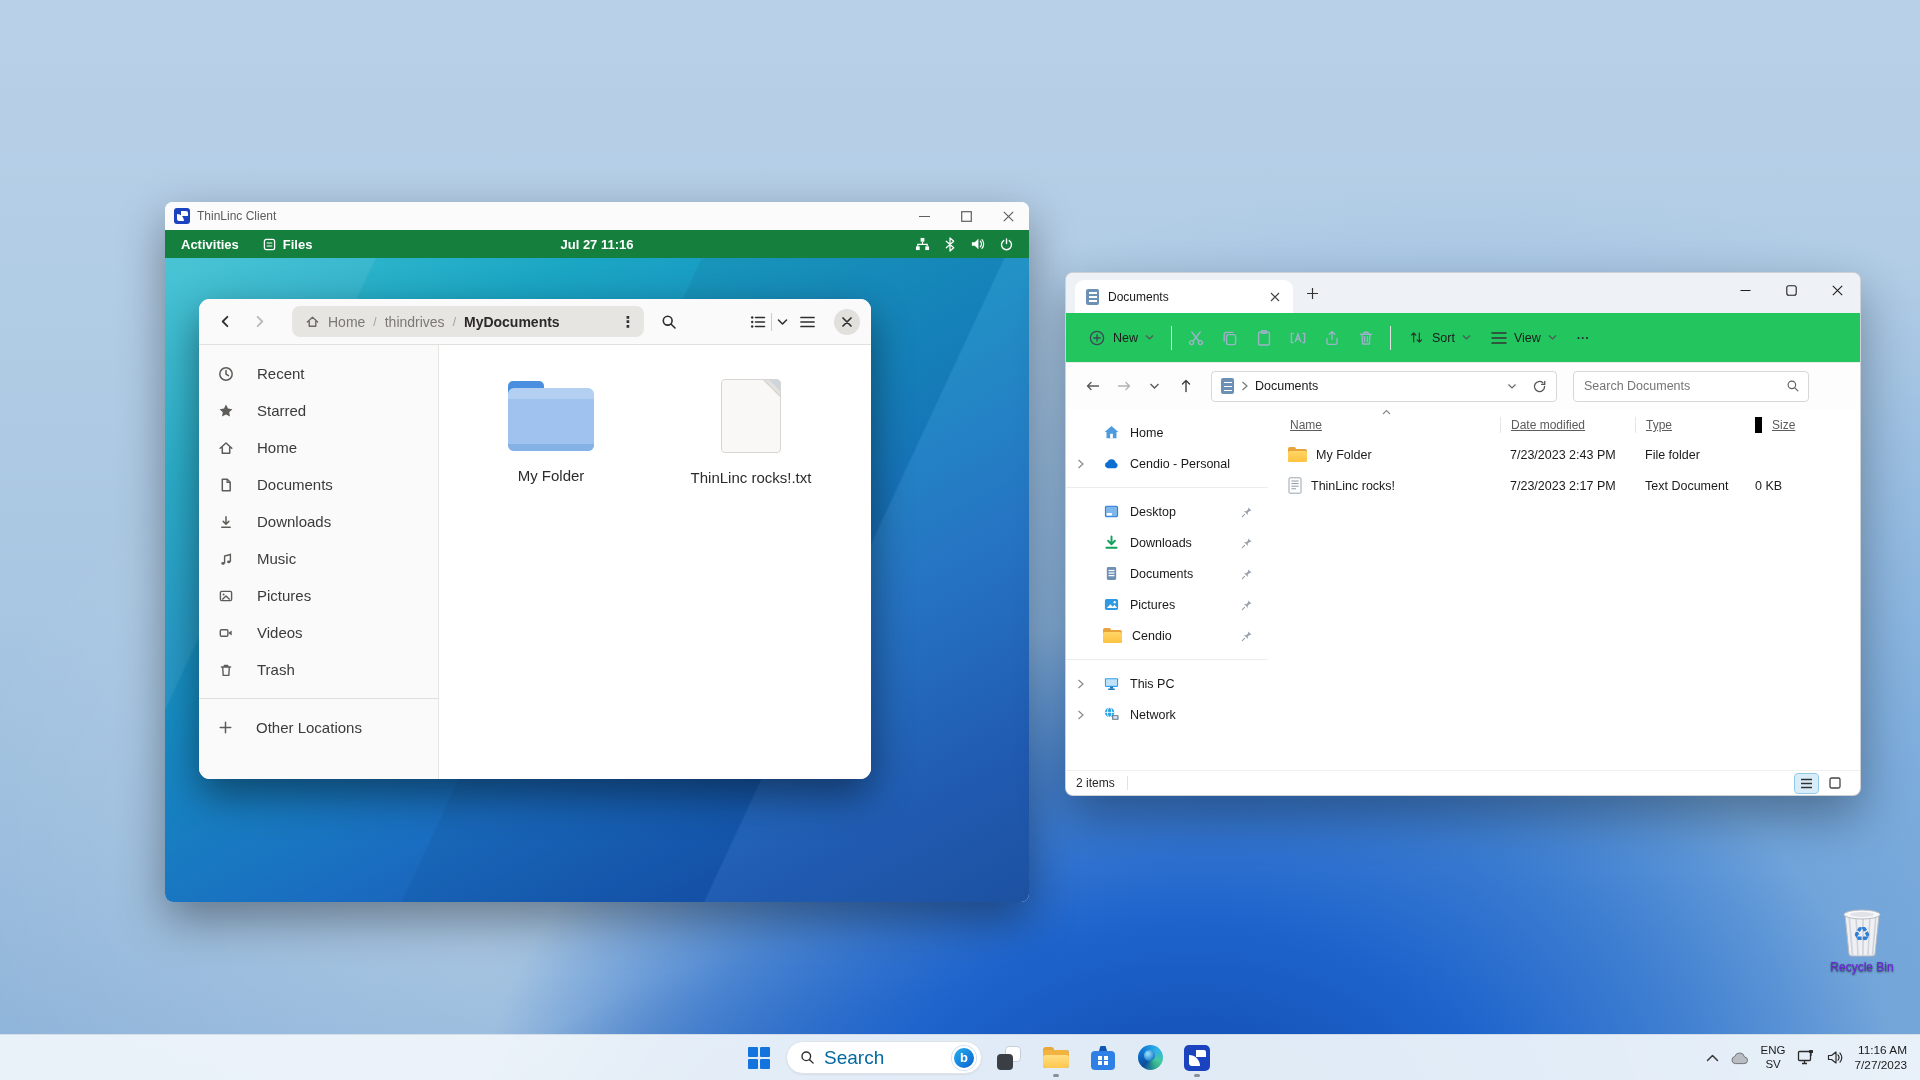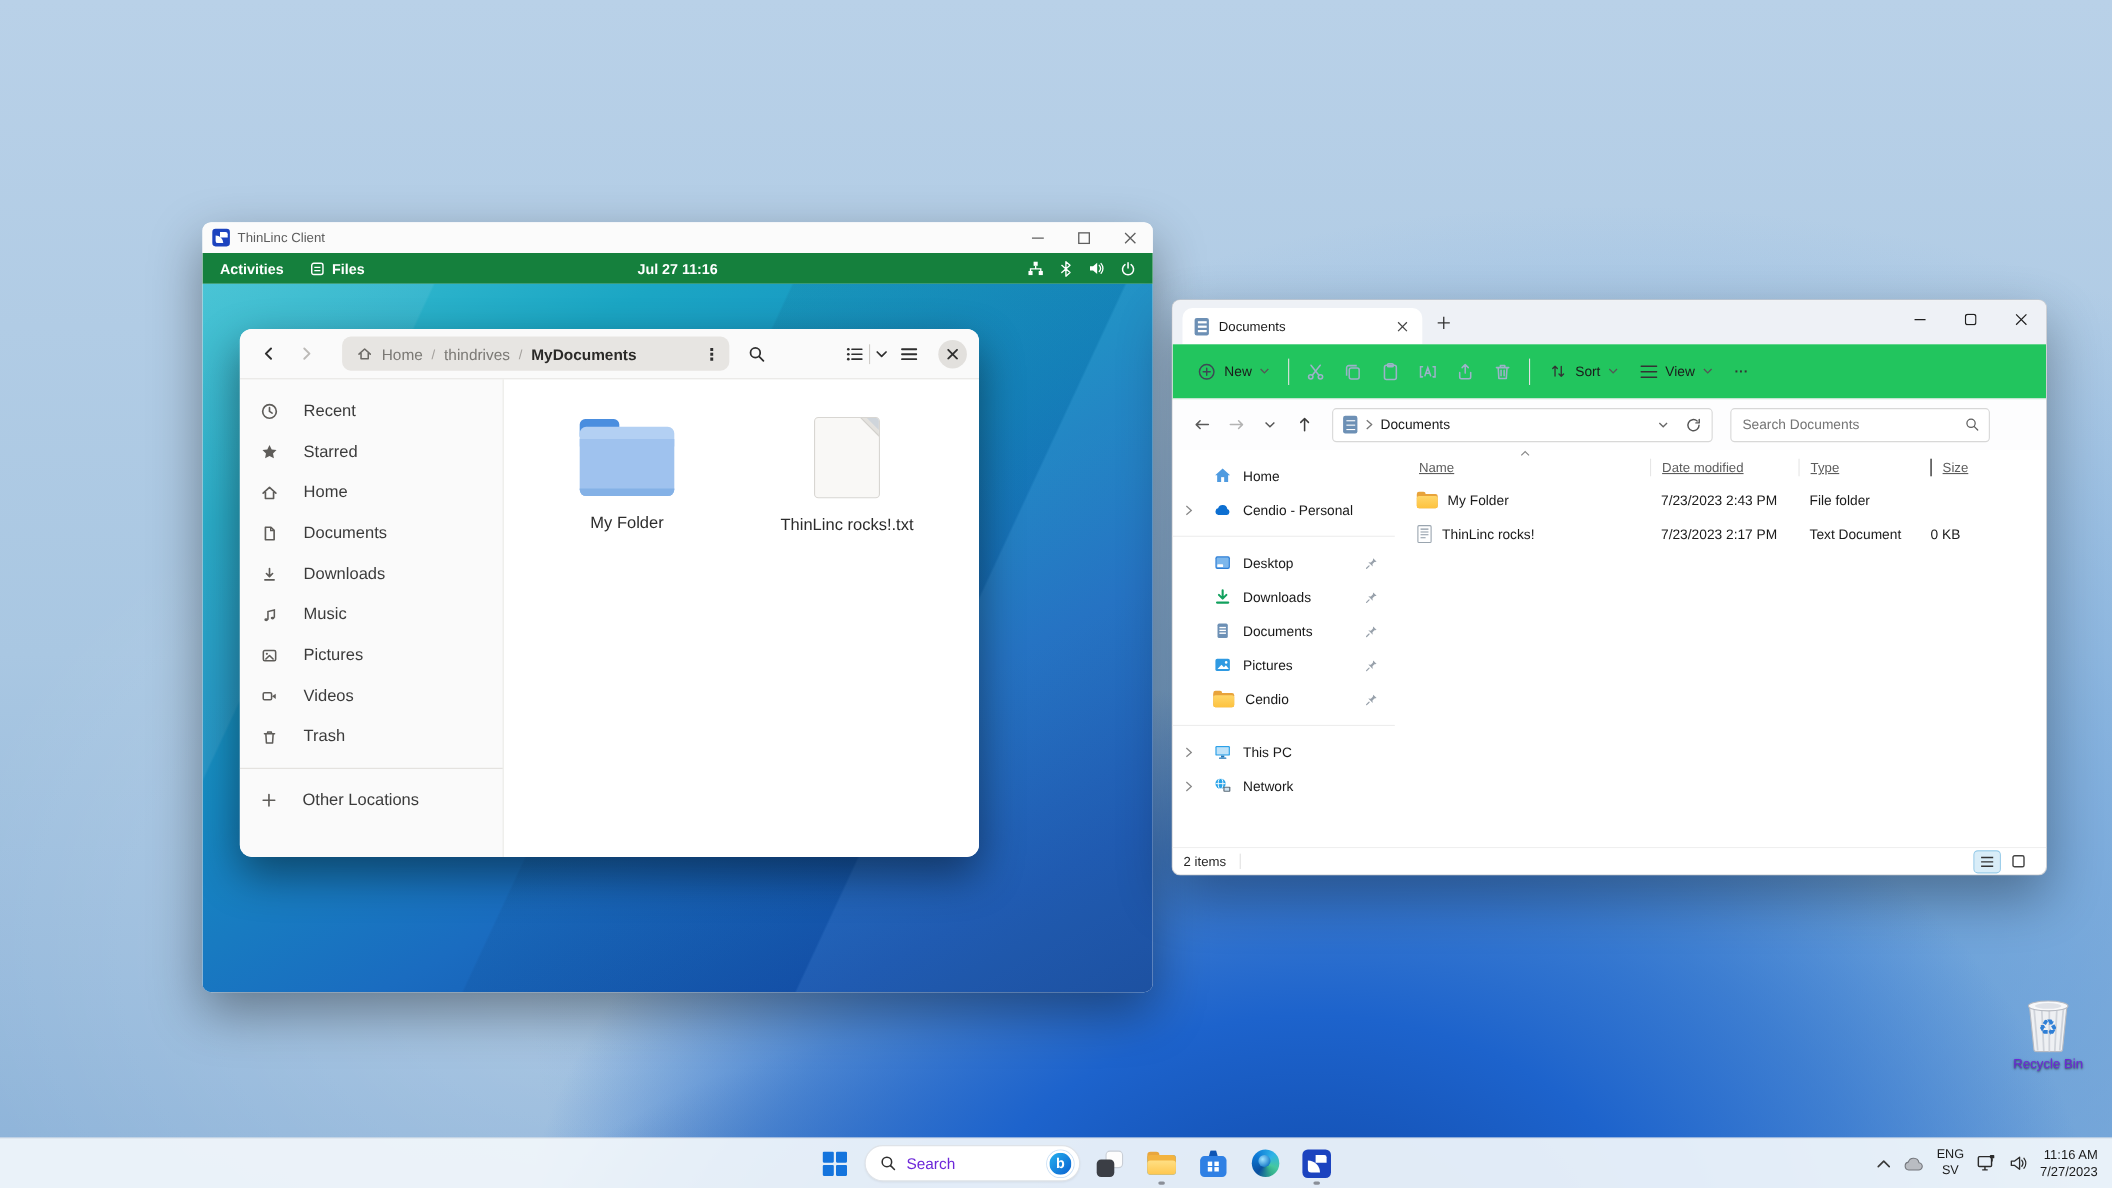--- a/index.html
+++ b/index.html
@@ -17,21 +17,21 @@
   }
   svg{display:block}
   .ic{display:inline-flex;align-items:center;justify-content:center}
 
   
   .recycle{position:absolute;left:1820px;top:905px;width:84px;text-align:center;}
   .recycle .binicon{margin:0 auto;width:46px;height:52px;position:relative;}
   .recycle .label{margin-top:3px;font-size:12px;color:#6d28d9;text-shadow:0 1px 2px rgba(0,0,0,.8);}
 
   
-  .tlwin{position:absolute;left:184px;top:202px;width:864px;height:700px;border-radius:8px;
+  .tlwin{position:absolute;left:165px;top:202px;width:864px;height:700px;border-radius:8px;
     overflow:hidden;box-shadow:0 18px 46px rgba(0,0,0,.38);background:#fff;}
   .tl-titlebar{height:28px;background:#fbfbfb;display:flex;align-items:center;padding:0 0 0 9px;gap:7px;}
   .tl-logo{width:16px;height:16px;border-radius:3px;background:#1c43bf;position:relative;overflow:hidden;}
   .tl-logo:before{content:"";position:absolute;left:7px;top:3px;width:7px;height:5px;background:#fff;border-radius:0 2px 0 0;}
   .tl-logo:after{content:"";position:absolute;left:3px;top:6px;width:7px;height:7px;background:#fff;border-radius:0 7px 0 2px;}
   .tl-title{font-size:12px;color:#5d5d5d;}
   .tl-ctrls{margin-left:auto;display:flex;height:100%;}
   .tl-ctrls .wbtn{width:42px;height:100%;display:flex;align-items:center;justify-content:center;color:#5f5f5f;}
   .gbar{height:28px;background:#15803d;color:#fff;display:flex;align-items:center;position:relative;font-size:13px;}
   .gbar .left{display:flex;align-items:center;gap:24px;padding-left:16px;font-weight:700;}
@@ -112,21 +112,21 @@
   .sitem{height:31px;display:flex;align-items:center;gap:10px;padding-left:37px;position:relative;color:#191919;}
   .sitem .chev{position:absolute;left:11px;color:#8a8a8a;}
   .sitem .pin{margin-left:auto;margin-right:15px;color:#9aa3ad;}
   .ssep{border-top:1px solid #ededed;margin:8px 0;}
   .ex-files{flex:1;padding:2px 10px 0 14px;position:relative;}
   .fhdr{height:28px;display:flex;align-items:center;color:#5c5c5c;font-size:12px;position:relative;}
   .fh{display:flex;align-items:center;height:16px;text-decoration:underline;}
   .fh.c1{width:218px;padding-left:8px;}
   .fh.c2{width:135px;border-left:1px solid #e6e6e6;padding-left:10px;}
   .fh.c3{width:120px;border-left:1px solid #e6e6e6;padding-left:10px;}
-  .fh.c4{width:95px;border-left:1px solid #000000;padding-left:10px;text-align:right;}
+  .fh.c4{width:95px;border-left:7px solid #000000;padding-left:10px;text-align:right;}
   .sortcaret{position:absolute;left:100px;top:-2px;color:#777;}
   .frow{height:31px;display:flex;align-items:center;color:#1b1b1b;border-radius:3px;}
   .fc1{width:218px;display:flex;align-items:center;gap:9px;padding-left:6px;}
   .fc2{width:135px;padding-left:10px;}
   .fc3{width:120px;padding-left:10px;}
   .fc4{width:95px;text-align:left;padding-right:14px;}
   .ex-status{height:25px;border-top:1px solid #efefef;display:flex;align-items:center;padding:0 10px;font-size:12px;color:#262626;}
   .st-div{width:1px;height:14px;background:#e2e2e2;margin-left:12px;}
   .st-toggles{margin-left:auto;display:flex;gap:5px;align-items:center;padding-right:4px;}
   .st-t{width:23px;height:19px;display:flex;align-items:center;justify-content:center;border-radius:3px;color:#333;}
@@ -142,21 +142,21 @@
 
   
   .taskbar{position:absolute;left:0;bottom:0;width:1920px;height:46px;background:rgba(241,246,251,.93);
     border-top:1px solid rgba(120,140,160,.18);}
   .tb-center{position:absolute;left:calc(50% + 18px);transform:translateX(-50%);top:0;height:100%;
     display:flex;align-items:center;gap:7px;}
   .task-ic{width:40px;height:40px;border-radius:5px;display:flex;align-items:center;justify-content:center;position:relative;}
   .task-ic .rundot{position:absolute;bottom:1px;left:50%;transform:translateX(-50%);width:6px;height:3px;border-radius:2px;background:#8a8f98;}
   .searchpill{height:33px;width:196px;background:#fff;border:1px solid #dfe3e8;border-radius:17px;
     display:flex;align-items:center;gap:9px;padding:0 5px 0 13px;box-shadow:0 1px 2px rgba(0,0,0,.06);}
-  .searchpill .stxt{flex:1;font-size:14px;color:#6d28d9;}
+  .searchpill .stxt{flex:1;font-size:19px;color:#0369a1;}
   .bing{width:24px;height:24px;border-radius:50%;background:linear-gradient(135deg,#25b1ee,#0a5fd0);
     display:flex;align-items:center;justify-content:center;color:#fff;font-weight:700;font-size:13px;
     border:2px solid #fff;box-shadow:0 0 0 1px #cfe2f5;}
   .start-ic{display:grid;grid-template-columns:10px 10px;grid-template-rows:10px 10px;gap:2px;}
   .start-ic i{background:#1474dd;border-radius:1px;}
   .taskview{position:relative;width:24px;height:24px;}
   .taskview .b1{position:absolute;right:0;top:0;width:16px;height:16px;border-radius:4px;background:#fdfdfd;border:1px solid #c9ced6;}
   .taskview .b2{position:absolute;left:0;bottom:0;width:16px;height:16px;border-radius:4px;background:#3b3e45;}
   .tfolder{width:26px;height:21px;position:relative;}
   .tfolder .bk{position:absolute;inset:0;top:3px;background:#3f9be8;border-radius:3px;}

